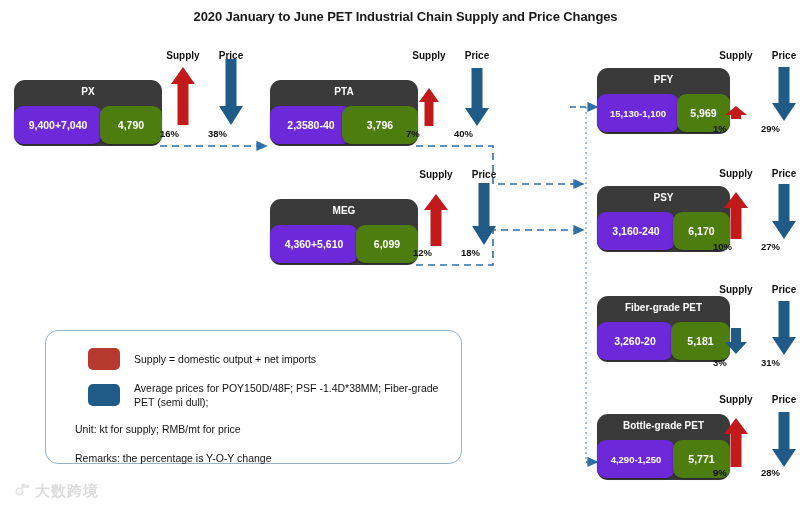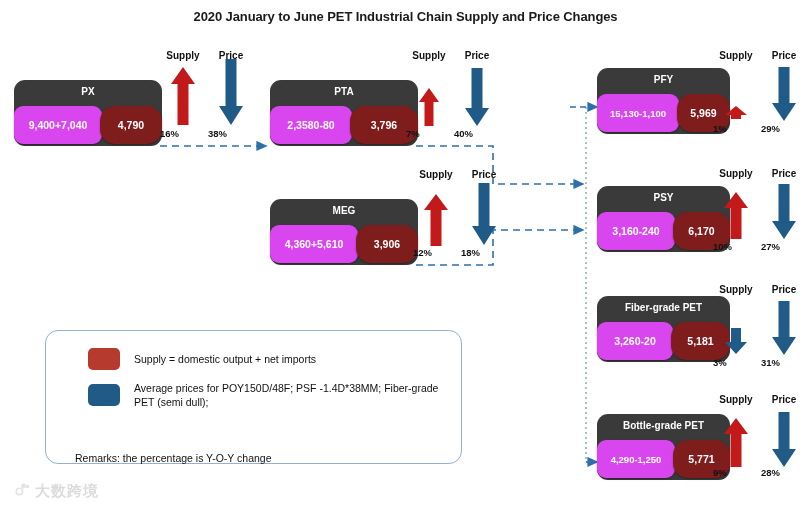--- a/index.html
+++ b/index.html
@@ -13,22 +13,22 @@
   
   .node{position:absolute;}
   .node .head{position:absolute;left:0;top:0;right:0;height:100%;
        background:#3a3a3a;border-radius:11px;}
   .node .head .nm{position:absolute;left:0;right:0;top:6px;text-align:center;
        color:#ffffff;font-size:10px;font-weight:bold;}
   .node .sup,.node .prc{position:absolute;top:26px;height:38px;border-radius:9px;
        display:flex;align-items:center;justify-content:center;
        color:#fff;font-size:10.5px;font-weight:bold;box-sizing:border-box;
        box-shadow:0 1px 2px rgba(0,0,0,.35);}
-  .node .sup{background:#d946ef;left:0;}
-  .node .prc{background:#7f1d1d;right:0;border-radius:15px;}
+  .node .sup{background:#6d28d9;left:0;}
+  .node .prc{background:#4d7c0f;right:0;}
 
   
   .metric{position:absolute;}
   .metric .cap{position:absolute;top:0;width:46px;text-align:center;
        font-size:10px;font-weight:bold;color:#111;}
   .metric .pct{position:absolute;width:46px;text-align:left;
        font-size:9.5px;font-weight:bold;color:#111;}
   .arw{position:absolute;}
   .arw svg{display:block;}
 
@@ -101,22 +101,22 @@
         </svg>
     </div>
     <div class="pct" style="left:0;top:78px;">16%</div>
     <div class="pct" style="left:48px;top:78px;">38%</div>
   </div>
 
   <div class="node" style="left:270px;top:80px;width:148px;height:66px;">
     <div class="head">
       <div class="nm">PTA</div>
     </div>
-    <div class="sup" style="width:82px;">2,3580-80</div>
-    <div class="prc" style="width:68px;">3,796</div>
+    <div class="sup" style="width:82px;">2,3580-40</div>
+    <div class="prc" style="width:76px;">3,796</div>
   </div>
   <div class="metric" style="left:406px;top:50px;width:100px;height:100px;">
     <div class="cap" style="left:0;">Supply</div>
     <div class="cap" style="left:48px;">Price</div>
     <div class="arw" style="left:13px;top:38px;">
       <svg width="20" height="38" viewBox="0 0 20 38">
           <path d="M10,0 L20,14 L14.5,14 L14.5,38 L5.5,38 L5.5,14 L0,14 z" fill="#c21a1a"></path>
         </svg>
     </div>
     <div class="arw" style="left:59px;top:18px;">
@@ -126,21 +126,21 @@
     </div>
     <div class="pct" style="left:0;top:78px;">7%</div>
     <div class="pct" style="left:48px;top:78px;">40%</div>
   </div>
 
   <div class="node" style="left:270px;top:199px;width:148px;height:66px;">
     <div class="head">
       <div class="nm">MEG</div>
     </div>
     <div class="sup" style="width:88px;">4,360+5,610</div>
-    <div class="prc" style="width:62px;">3,906</div>
+    <div class="prc" style="width:62px;">6,099</div>
   </div>
   <div class="metric" style="left:413px;top:169px;width:100px;height:100px;">
     <div class="cap" style="left:0;">Supply</div>
     <div class="cap" style="left:48px;">Price</div>
     <div class="arw" style="left:11px;top:25px;">
       <svg width="24" height="52" viewBox="0 0 24 52">
           <path d="M12,0 L24,16 L17.5,16 L17.5,52 L6.5,52 L6.5,16 L0,16 z" fill="#c21a1a"></path>
         </svg>
     </div>
     <div class="arw" style="left:59px;top:14px;">
@@ -248,20 +248,21 @@
     <div class="pct" style="left:48px;top:73px;">28%</div>
   </div>
 
   <div class="legend">
     <div class="sw red"></div>
     <div class="lgtxt" style="left:88px;top:21px;">Supply = domestic output + net imports</div>
 
     <div class="sw blue"></div>
     <div class="lgtxt" style="left:88px;top:50px;">Average prices for POY150D/48F; PSF -1.4D*38MM; Fiber-grade PET (semi dull);</div>
 
+    <div class="lgtxt" style="left:29px;top:91px;">Unit: kt for supply; RMB/mt for price</div>
     <div class="lgtxt" style="left:29px;top:120px;">Remarks: the percentage is Y-O-Y change</div>
   </div>
 
   <div class="wm">
     <svg class="lg" viewBox="0 0 24 21">
       <path d="M9,2 A8,8 0 1,0 9,19 A8,8 0 0,1 9,2 z" fill="#c8c8c8"></path>
       <circle cx="13.5" cy="10.5" r="3.2" fill="none" stroke="#c8c8c8" stroke-width="1.6"></circle>
       <circle cx="17.5" cy="5" r="2.4" fill="#c8c8c8"></circle>
       <circle cx="21.5" cy="5.5" r="1.8" fill="#c8c8c8"></circle>
     </svg>

